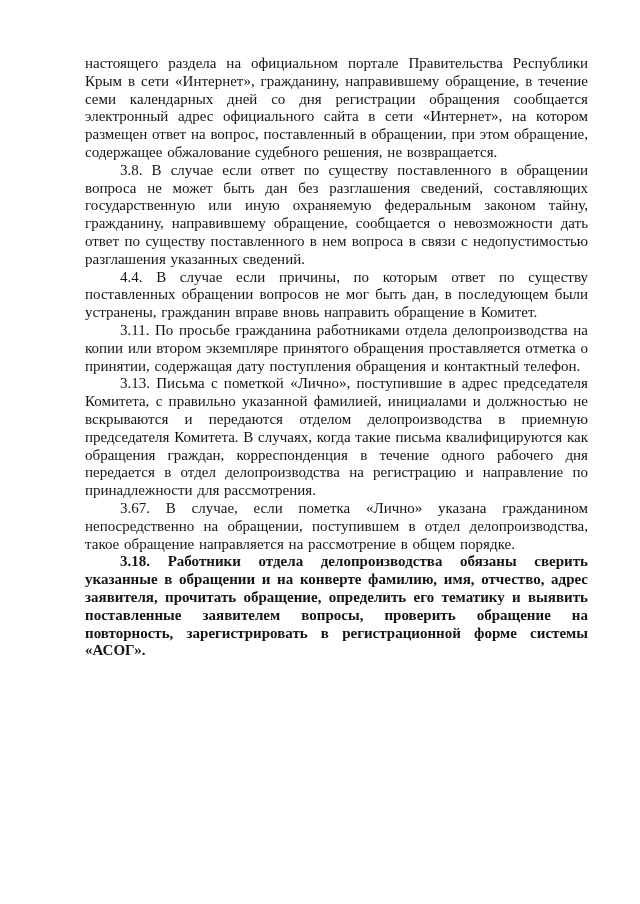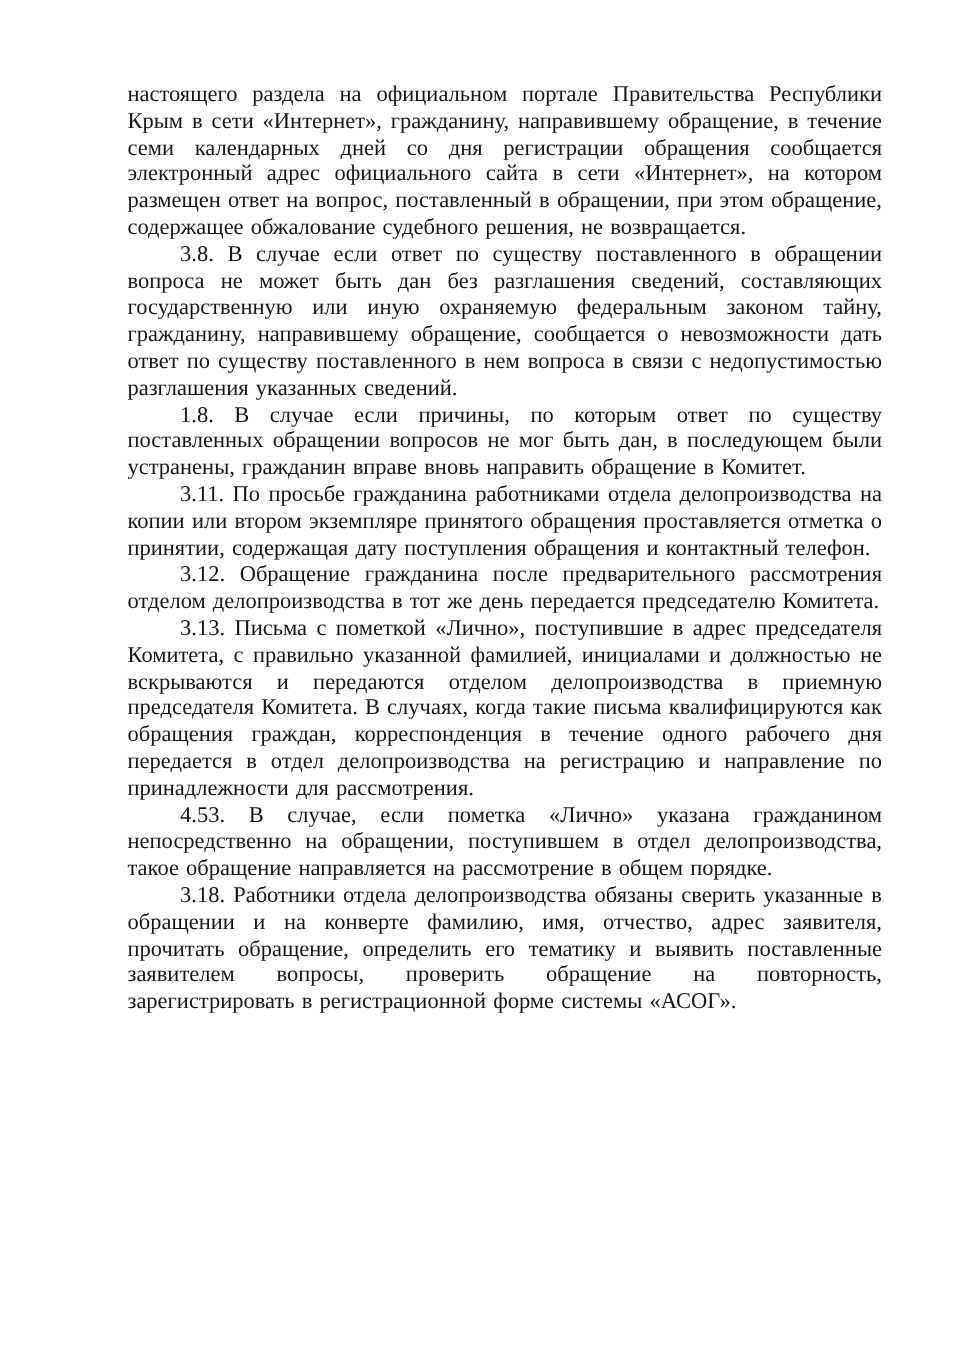--- a/index.html
+++ b/index.html
@@ -25,28 +25,27 @@
     margin: 0;
     font-size: 15px;
     line-height: 17.8px;
     text-align: justify;
     word-spacing: 1px;
   }
   .para.indent {
     text-indent: 35px;
   }
   .para.bold {
-    font-weight: normal;
+    font-weight: bold;
   }
 </style>
 </head>
 <body>
 
 <div class="page">
   <p class="para">настоящего раздела на официальном портале Правительства Республики Крым в сети «Интернет», гражданину, направившему обращение, в течение семи календарных дней со дня регистрации обращения сообщается электронный адрес официального сайта в сети «Интернет», на котором размещен ответ на вопрос, поставленный в обращении, при этом обращение, содержащее обжалование судебного решения, не возвращается.</p>
   <p class="para indent">3.8. В случае если ответ по существу поставленного в обращении вопроса не может быть дан без разглашения сведений, составляющих государственную или иную охраняемую федеральным законом тайну, гражданину, направившему обращение, сообщается о невозможности дать ответ по существу поставленного в нем вопроса в связи с недопустимостью разглашения указанных сведений.</p>
-  <p class="para indent">1.8. В случае если причины, по которым ответ по существу поставленных обращении вопросов не мог быть дан, в последующем были устранены, гражданин вправе вновь направить обращение в Комитет.</p>
+  <p class="para indent">4.4. В случае если причины, по которым ответ по существу поставленных обращении вопросов не мог быть дан, в последующем были устранены, гражданин вправе вновь направить обращение в Комитет.</p>
   <p class="para indent">3.11. По просьбе гражданина работниками отдела делопроизводства на копии или втором экземпляре принятого обращения проставляется отметка о принятии, содержащая дату поступления обращения и контактный телефон.</p>
-  <p class="para indent">3.12. Обращение гражданина после предварительного рассмотрения отделом делопроизводства в тот же день передается председателю Комитета.</p>
   <p class="para indent">3.13. Письма с пометкой «Лично», поступившие в адрес председателя Комитета, с правильно указанной фамилией, инициалами и должностью не вскрываются и передаются отделом делопроизводства в приемную председателя Комитета. В случаях, когда такие письма квалифицируются как обращения граждан, корреспонденция в течение одного рабочего дня передается в отдел делопроизводства на регистрацию и направление по принадлежности для рассмотрения.</p>
-  <p class="para indent">4.53. В случае, если пометка «Лично» указана гражданином непосредственно на обращении, поступившем в отдел делопроизводства, такое обращение направляется на рассмотрение в общем порядке.</p>
+  <p class="para indent">3.67. В случае, если пометка «Лично» указана гражданином непосредственно на обращении, поступившем в отдел делопроизводства, такое обращение направляется на рассмотрение в общем порядке.</p>
   <p class="para indent bold">3.18. Работники отдела делопроизводства обязаны сверить указанные в обращении и на конверте фамилию, имя, отчество, адрес заявителя, прочитать обращение, определить его тематику и выявить поставленные заявителем вопросы, проверить обращение на повторность, зарегистрировать в регистрационной форме системы «АСОГ».</p>
 </div>
 
 </body></html>

